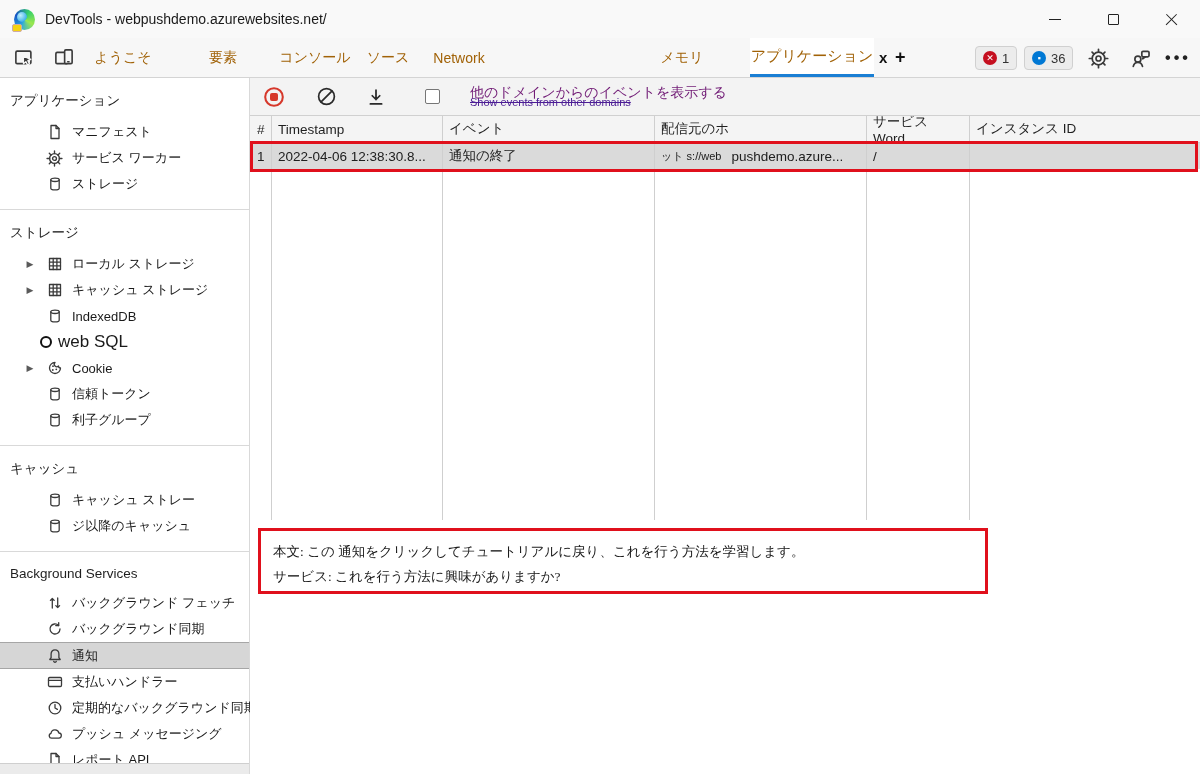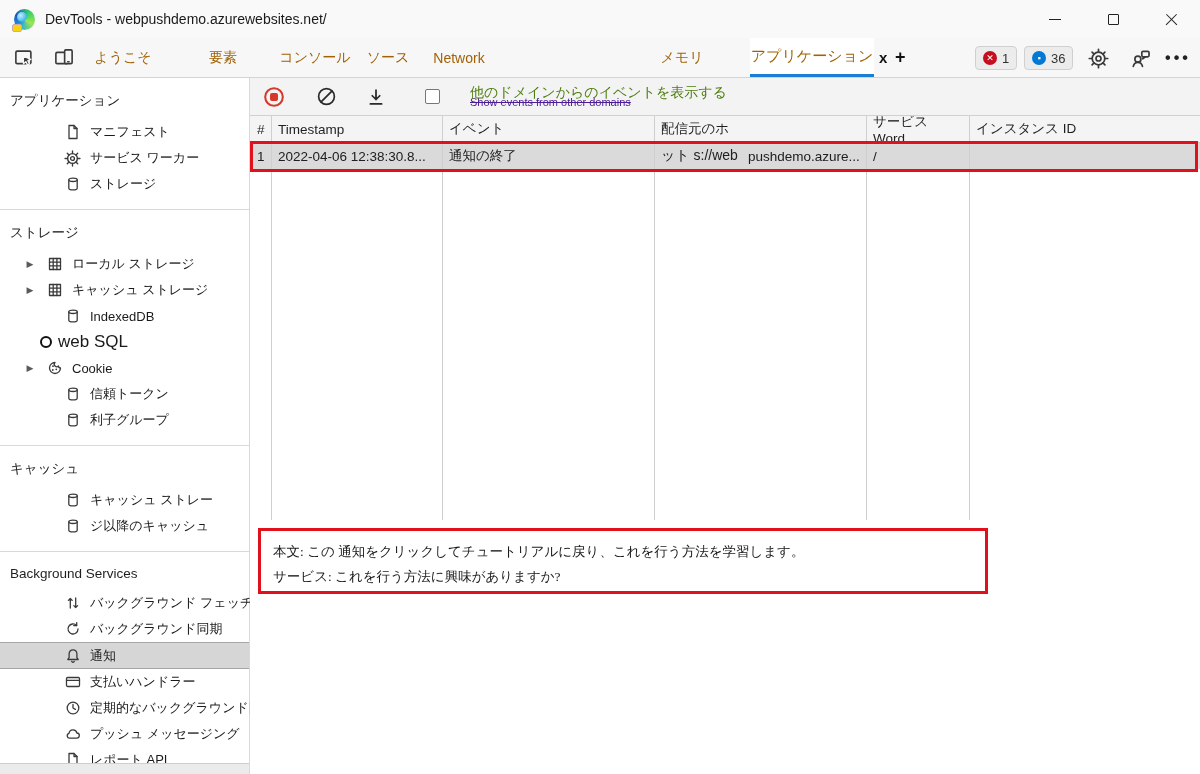--- a/index.html
+++ b/index.html
@@ -31,51 +31,51 @@
   .tab-x { position:absolute; top:0; height:39px; display:flex; align-items:center; font-size:15px; font-weight:bold; color:#111; }
   .badge { position:absolute; top:8px; height:24px; display:flex; align-items:center; gap:5px; background:#ececec; border:1px solid #d0d0d0; border-radius:4px; padding:0 7px; font-size:13px; color:#333; }
   .dot { width:14px; height:14px; border-radius:50%; display:flex; align-items:center; justify-content:center; color:#fff; font-size:9px; line-height:1; }
   .dot-red { background:#c50f1f; } .dot-blue { background:#0078d4; }
   .more-dots { letter-spacing:3px; font-size:16px; color:#222; font-weight:bold; }
 
   
   .sidebar { position:absolute; left:0; top:78px; width:250px; height:696px; background:#fff; border-right:1px solid #d9d9d9; font-size:13px; }
   .section { border-bottom:1px solid #d9d9d9; padding:10px 0 12px; }
   .sb-header { padding:4px 10px 9px; color:#1f1f1f; font-size:13.5px; }
-  .sb-item { height:26px; display:flex; align-items:center; padding-left:64px; gap:9px; color:#1a1a1a; white-space:nowrap; }
+  .sb-item { height:26px; display:flex; align-items:center; padding-left:46px; gap:9px; color:#1a1a1a; white-space:nowrap; }
   .sb-item.expandable { padding-left:23px; }
   .arrow { width:14px; text-align:center; font-size:9px; color:#5a5a5a; }
   .sb-icon { width:17px; height:17px; display:flex; align-items:center; justify-content:center; flex:none; }
   .sb-icon svg { display:block; }
   .sb-item.selected { background:#d6d6d6; border-top:1px solid #a6a6a6; border-bottom:1px solid #a6a6a6; height:27px; }
   .sb-item.big-sql { padding-left:40px; font-size:17px; font-weight:500; gap:6px; }
   .circle-icon { width:12px; height:12px; border:2px solid #111; border-radius:50%; }
   .sidebar-strip { position:absolute; left:0; bottom:0; width:249px; height:11px; background:#ebebeb; border-top:1px solid #cfcfcf; }
 
   
   .main { position:absolute; left:250px; top:78px; width:950px; height:696px; background:#fff; }
   .toolbar { position:relative; height:38px; background:#f3f3f3; border-bottom:1px solid #d0d0d0; display:flex; align-items:center; gap:22px; padding-left:13px; }
   .tool-btn { width:22px; height:22px; display:flex; align-items:center; justify-content:center; }
   .chk { width:15px; height:15px; border:1.4px solid #767676; background:#fff; border-radius:2px; margin-left:16px; flex:none; }
   .chk-label-wrap { position:relative; height:38px; display:flex; flex-direction:column; justify-content:center; margin-left:8px; }
-  .chk-label { font-size:14px; color:#4d7c0f; line-height:13px; z-index:2; }
+  .chk-label { font-size:14px; color:#701a75; line-height:13px; z-index:2; }
   .chk-label-en { font-size:11px; color:#4c1d95; text-decoration:line-through; line-height:10px; margin-top:-2px; z-index:1; }
 
   
   .t-head,.t-row,.t-empty { display:flex; width:950px; }
   .t-head { height:27px; background:#f4f4f4; border-bottom:1px solid #d0d0d0; }
   .t-head .cell { font-size:13.5px; color:#1f1f1f; display:flex; align-items:center; }
   .t-row { height:26px; background:#dadada; }
   .t-row .cell { font-size:13.5px; color:#202020; display:flex; align-items:center; overflow:hidden; white-space:nowrap; }
   .t-empty { height:351px; }
   .cell { border-right:1px solid #cfcfcf; padding:0 6px; flex:none; }
   .c0 { width:22px; justify-content:flex-start; padding:0 0 0 7px; }
   .c1 { width:171px; } .c2 { width:212px; } .c3 { width:212px; } .c4 { width:103px; }
   .c5 { width:230px; flex:1; border-right:none; }
-  .origin-small { font-size:14px; margin-right:10px; flex:none; }
+  .origin-small { font-size:11px; margin-right:10px; flex:none; }
 
   .row-annotation { position:absolute; left:0; top:63px; width:948px; height:31px; border:3px solid #e0101c; pointer-events:none; z-index:5; }
 
   .details { position:relative; width:950px; height:254px; background:#fff; }
   .detail-box { position:absolute; left:8px; top:8px; width:730px; height:66px; border:3px solid #e0101c; padding:8px 12px; }
   .detail-line { font-size:13.5px; color:#1a1a1a; line-height:25px; white-space:nowrap;font-family:Liberation Serif, serif; }
 
   svg { stroke:#3a3a3a; fill:none; stroke-width:1.3; stroke-linecap:round; stroke-linejoin:round; }
   svg .fill { fill:#3a3a3a; stroke:none; }
 </style>

